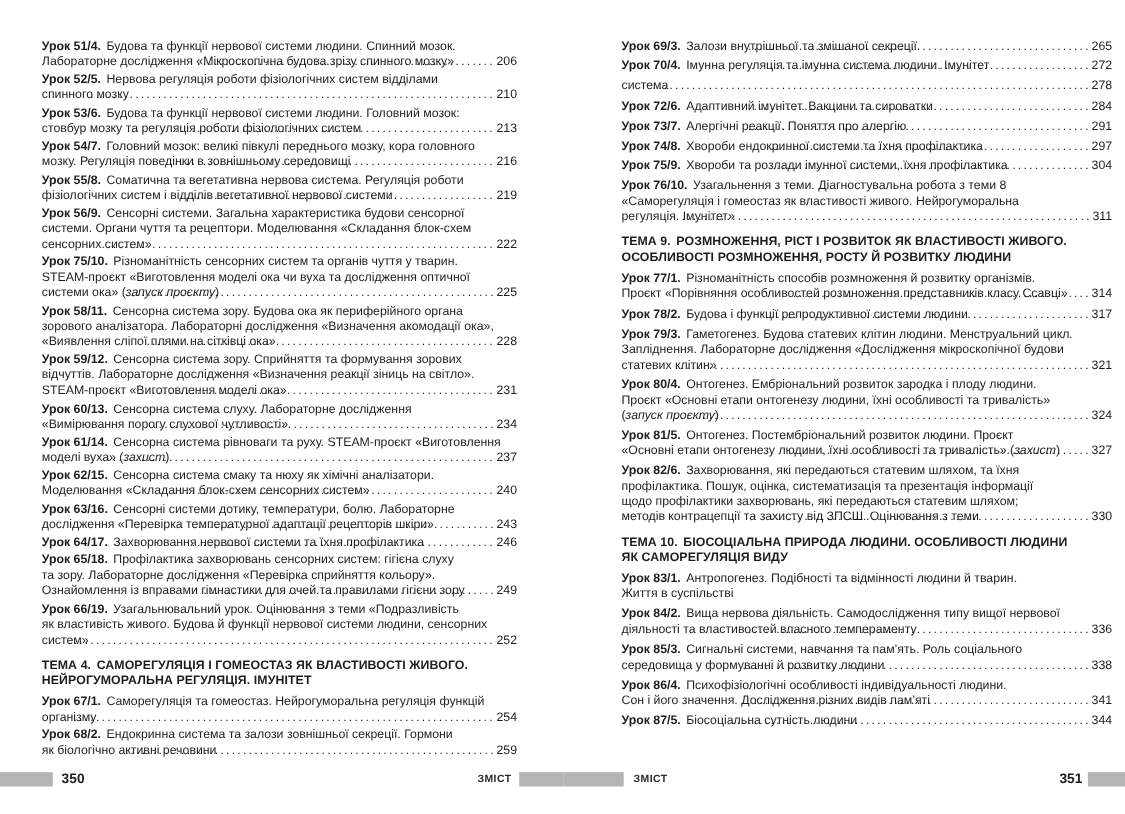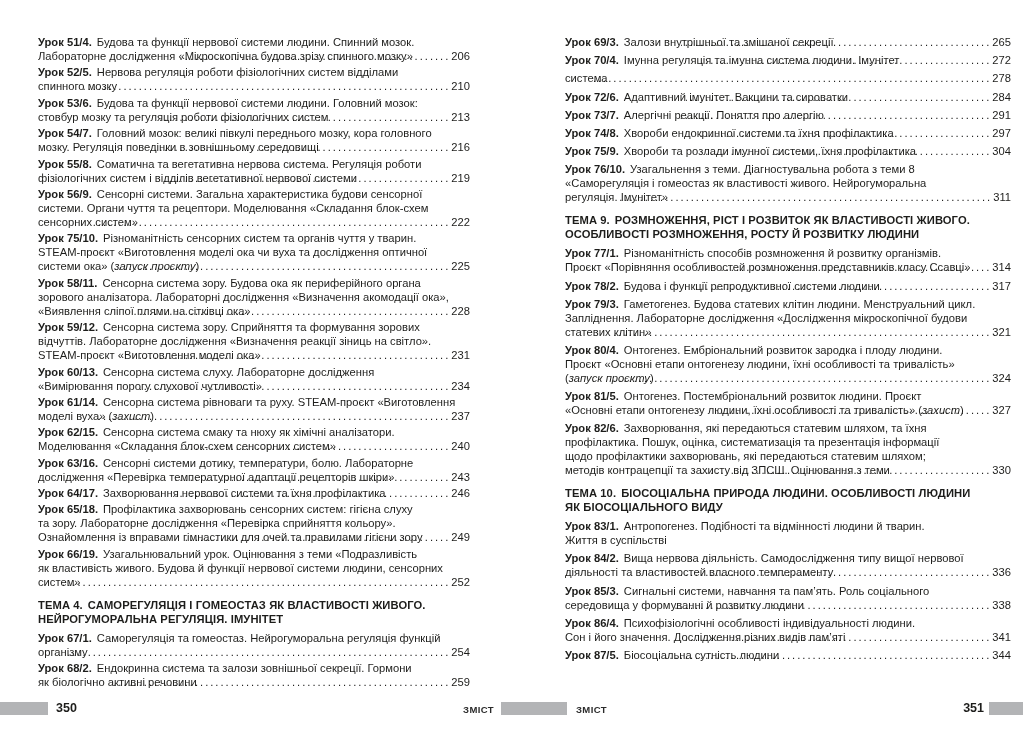--- a/index.html
+++ b/index.html
@@ -2,21 +2,21 @@
 <html lang="uk"><head>
 <meta charset="utf-8">
 <style>
   html,body{margin:0;padding:0;}
   body{
     width:1023px;height:740px;position:relative;overflow:hidden;
     background:#ffffff;color:#1d1d1b;
     font-family:"Liberation Sans","DejaVu Sans",sans-serif;
   }
   .page{position:absolute;top:0;height:740px;}
-  .page-left{left:0;width:512px;padding-left:29px;}
+  .page-left{left:0;width:512px;}
   .page-right{left:512px;width:511px;}
 
   .content{position:absolute;top:35px;}
   .page-left  .content{left:38px;width:432px;}
   .page-right .content{left:53px;width:446px;}
 
   .block{margin:0 0 2.4px 0;}
   .page-right .block{margin-bottom:4.2px;}
   .block.theme{margin-top:9px;margin-bottom:5px;}
   .block.theme .line{font-weight:700;letter-spacing:.1px;}
@@ -27,21 +27,21 @@
   .ltext{flex:0 1 auto;min-width:0;white-space:nowrap;}
   .dots{
     flex:1 1 auto;min-width:8px;overflow:hidden;white-space:nowrap;
     direction:rtl;margin:0 1px 0 3px;letter-spacing:2px;
   }
   .dots::after{content:"................................................................................................................................................";}
   .pg{flex:none;}
 
   .footer{
     position:absolute;left:0;right:0;top:701px;height:14px;
-    display:flex;align-items:flex-end;
+    display:flex;align-items:center;
   }
   .bar{height:13px;background:#b3b4b6;}
   .page-left  .bar-outer{width:48px;}
   .page-left  .bar-inner{width:40px;}
   .page-right .bar-inner{width:55px;}
   .page-right .bar-outer{width:34px;}
   .folio{font-weight:700;font-size:12.5px;}
   .running{font-weight:700;font-size:9.5px;letter-spacing:.4px;color:#2a2a2a;}
   .spacer{flex:1;}
   .page-left  .folio{margin-left:8px;}
@@ -327,21 +327,21 @@
         <div class="line"><span>профілактика. Пошук, оцінка, систематизація та презентація інформації</span></div>
         <div class="line"><span>щодо профілактики захворювань, які передаються статевим шляхом;</span></div>
         <div class="line last">
           <span class="ltext">методів контрацепції та захисту від ЗПСШ. Оцінювання з теми</span>
           <span class="dots"></span>
           <span class="pg">330</span>
         </div>
       </div>
       <div class="block theme">
         <div class="line"><span><span class="lbl">ТЕМА 10.</span>БІОСОЦІАЛЬНА ПРИРОДА ЛЮДИНИ. ОСОБЛИВОСТІ ЛЮДИНИ</span></div>
-        <div class="line"><span>ЯК БІОСОЦІАЛЬНОГО ВИДУ</span></div>
+        <div class="line"><span>ЯК САМОРЕГУЛЯЦІЯ ВИДУ</span></div>
       </div>
       <div class="block">
         <div class="line"><span><span class="lbl">Урок 83/1.</span>Антропогенез. Подібності та відмінності людини й тварин.</span></div>
         <div class="line"><span>Життя в суспільстві</span></div>
       </div>
       <div class="block">
         <div class="line"><span><span class="lbl">Урок 84/2.</span>Вища нервова діяльність. Самодослідження типу вищої нервової</span></div>
         <div class="line last">
           <span class="ltext">діяльності та властивостей власного темпераменту</span>
           <span class="dots"></span>

